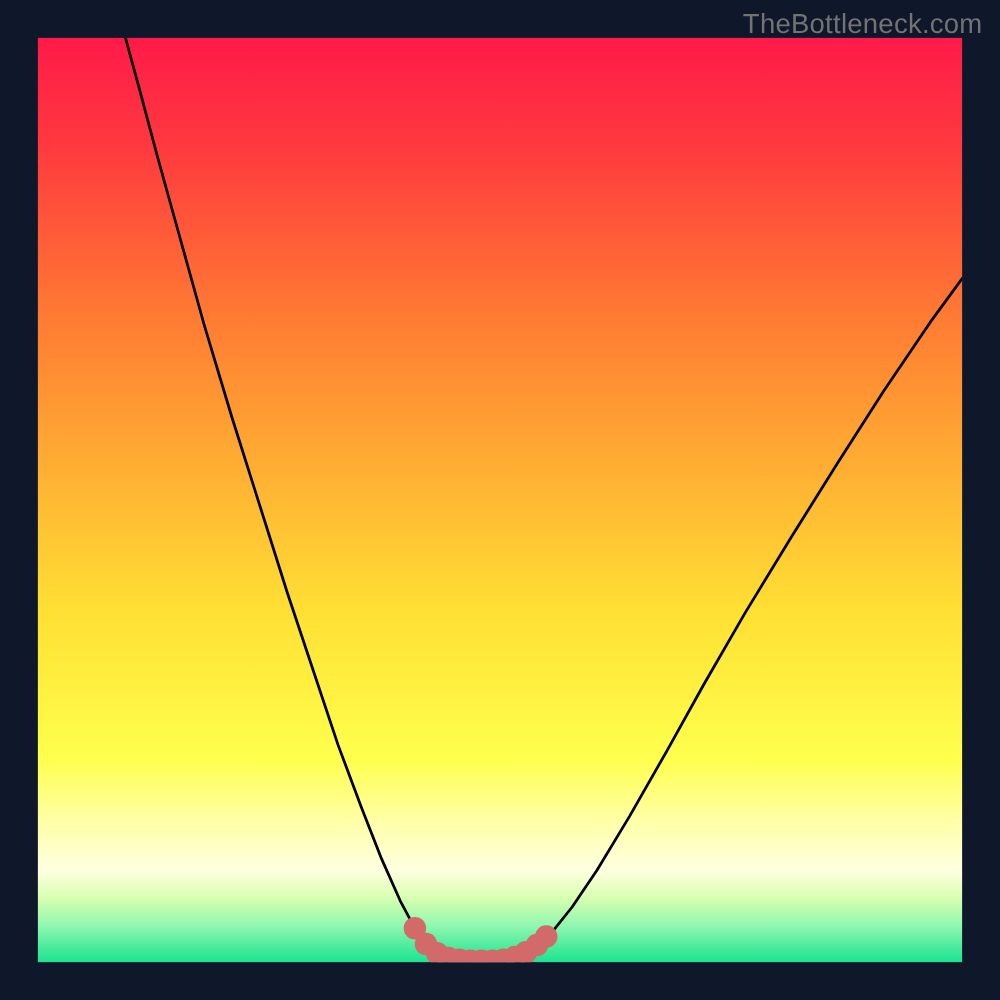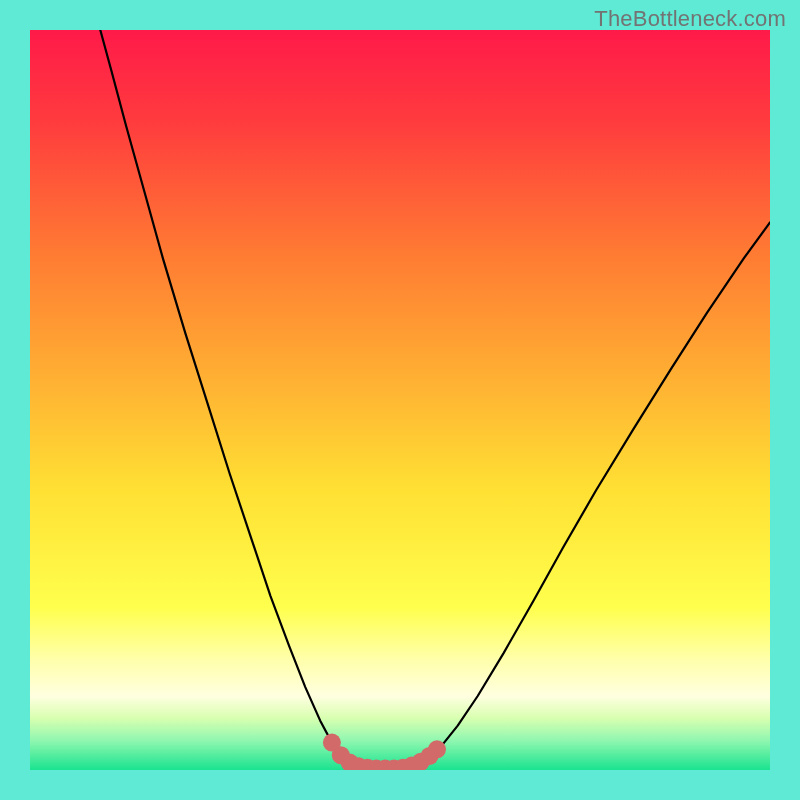--- a/index.html
+++ b/index.html
@@ -10,21 +10,21 @@
     background: #000;
     overflow: hidden;
     font-family: Arial, Helvetica, sans-serif;
   }
   .frame {
     position: absolute;
     top: 0;
     left: 0;
     width: 800px;
     height: 800px;
-    background: #5eead4;
+    background: #0f172a;
   }
   .plot-area {
     position: absolute;
     top: 30px;
     left: 30px;
     width: 740px;
     height: 740px;
     overflow: hidden;
   }
   .watermark {

